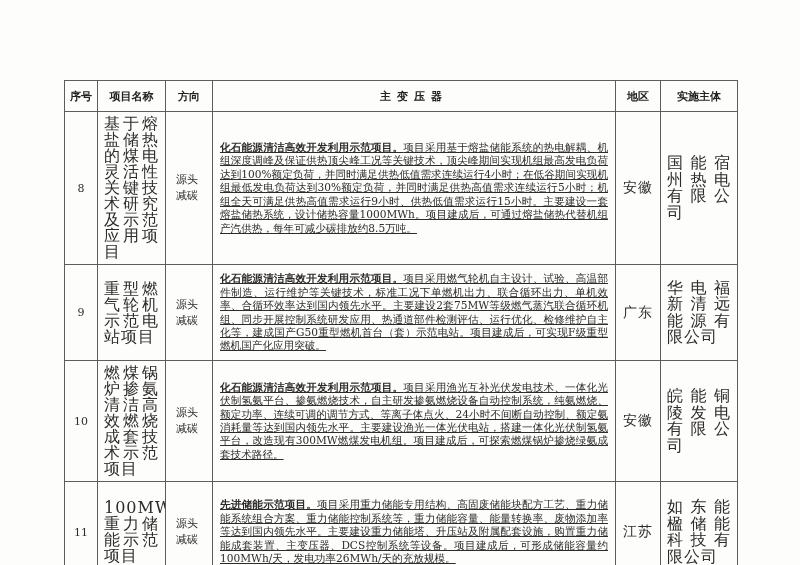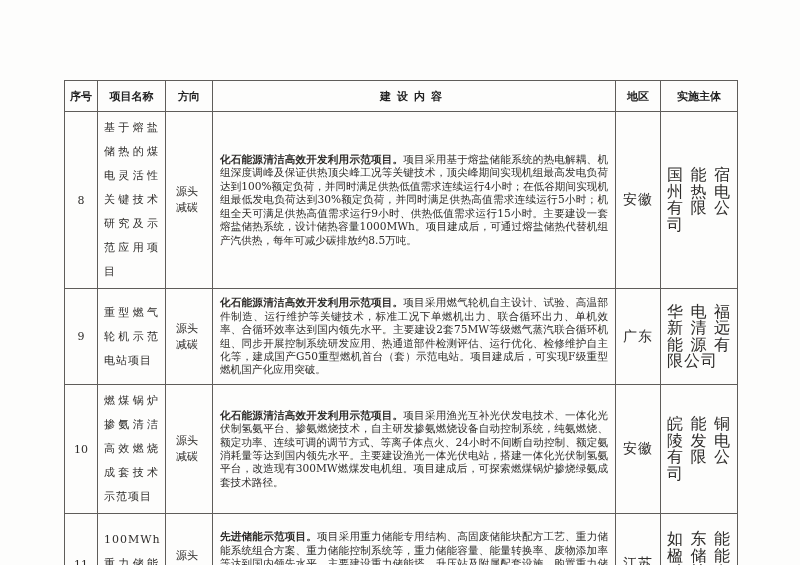--- a/index.html
+++ b/index.html
@@ -12,23 +12,23 @@
     position:absolute; left:64px; top:80px; width:673px;
     border-collapse:collapse; table-layout:fixed;
   }
   .doc-table td, .doc-table th { border:1px solid #5f5d5a; vertical-align:middle; overflow:hidden; }
   .doc-table th {
     font-weight:bold; font-size:11px; height:26px; 
     padding:2px 0; color:#222;
   }
   th.h-content { letter-spacing:6px; }
   .cell-no { text-align:center; font-size:11px; }
-  .cell-name { font-size:11px; line-height:24px; text-align:justify; padding:4px 6px; letter-spacing:1px;margin-left:8px; }
+  .cell-name { font-size:16px; line-height:16px; text-align:justify; padding:4px 6px; letter-spacing:1px;margin-left:8px; }
   .cell-dir { font-size:11px; line-height:16px; padding:0 10px; }
-  .cell-content { font-size:10.6px; line-height:13.4px; text-align:justify; padding:4px 7px; }
+  .cell-content { font-size:10.6px; line-height:13.4px; text-align:justify; padding:4px 7px;text-decoration:underline; }
   .cell-content .lead { font-weight:bold; }
   .cell-region { text-align:center; font-size:14px; letter-spacing:1px; }
   .cell-impl { font-size:16px; line-height:16.5px; text-align:justify; padding:4px 6px; letter-spacing:1px; }
   tr.row-h1 { height:104px; }
   tr.row-h2 { height:96px; }
   tr.row-h3 { height:95px; }
   tr.row-h4 { height:101px; }
 </style>
 </head>
 <body>
@@ -41,21 +41,21 @@
         <col style="width:47px">
       <col style="width:403px">
         <col style="width:45px">
         <col style="width:77px">
     </colgroup>
     <thead>
       <tr>
         <th>序号</th>
         <th>项目名称</th>
         <th>方向</th>
-        <th class="h-content">建设内容</th>
+        <th class="h-content">主变压器</th>
         <th>地区</th>
         <th>实施主体</th>
       </tr>
     </thead>
     <tbody>
       <tr class="row-h1">
         <td class="cell-no">8</td>
         <td class="cell-name">基于熔盐储热的煤电灵活性关键技术研究及示范应用项目</td>
         <td class="cell-dir">源头减碳</td>
         <td class="cell-content"><span class="lead">化石能源清洁高效开发利用示范项目。</span><span>项目采用基于熔盐储能系统的热电解耦、机组深度调峰及保证供热顶尖峰工况等关键技术，顶尖峰期间实现机组最高发电负荷达到100%额定负荷，并同时满足供热低值需求连续运行4小时；在低谷期间实现机组最低发电负荷达到30%额定负荷，并同时满足供热高值需求连续运行5小时；机组全天可满足供热高值需求运行9小时、供热低值需求运行15小时。主要建设一套熔盐储热系统，设计储热容量1000MWh。项目建成后，可通过熔盐储热代替机组产汽供热，每年可减少碳排放约8.5万吨。</span></td>

